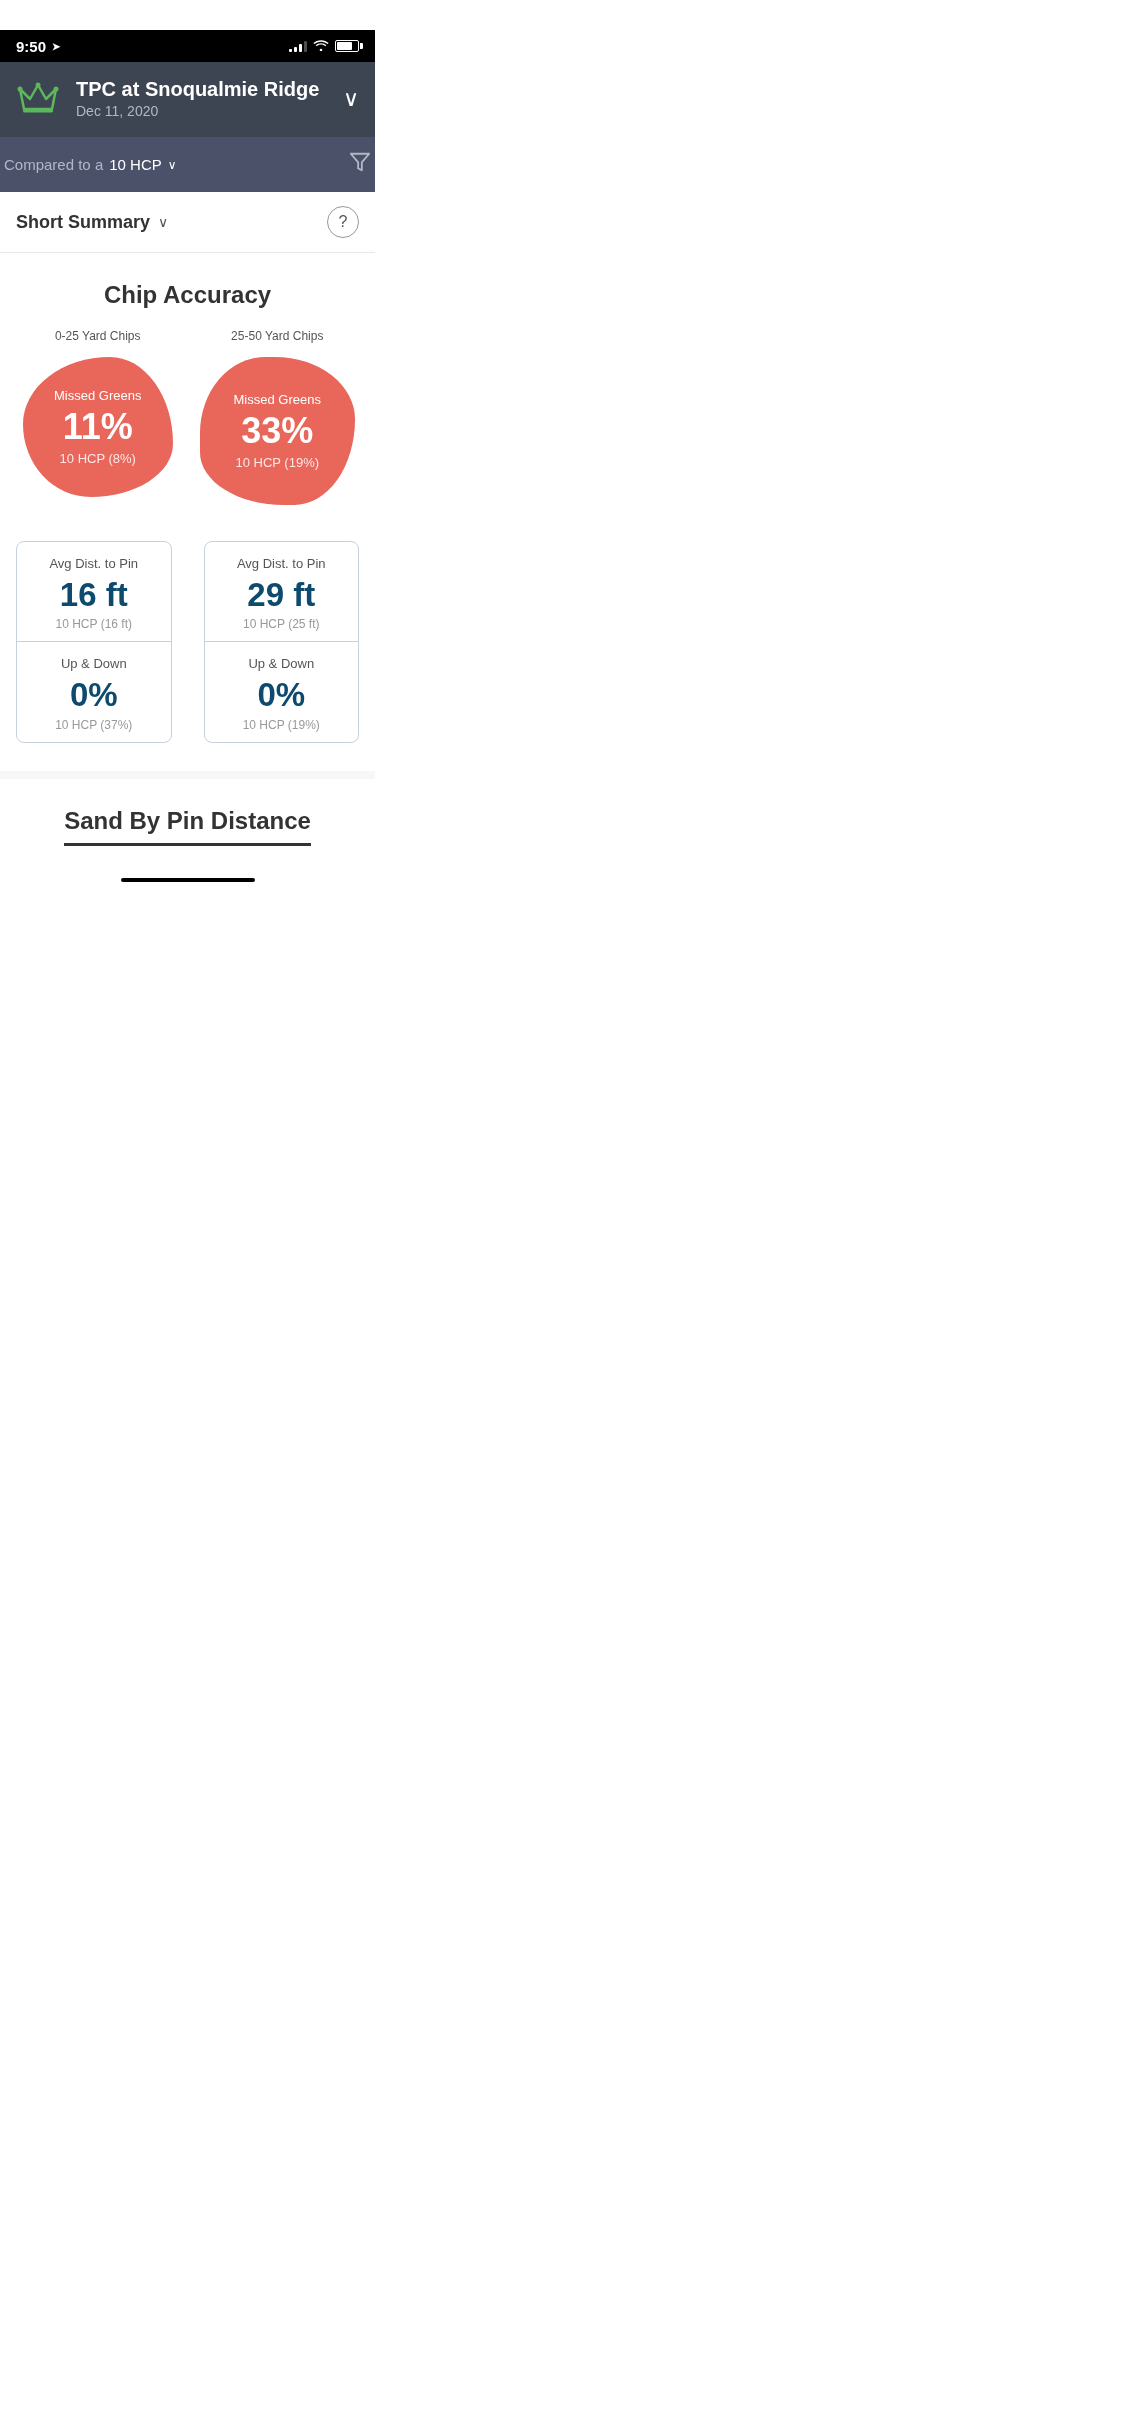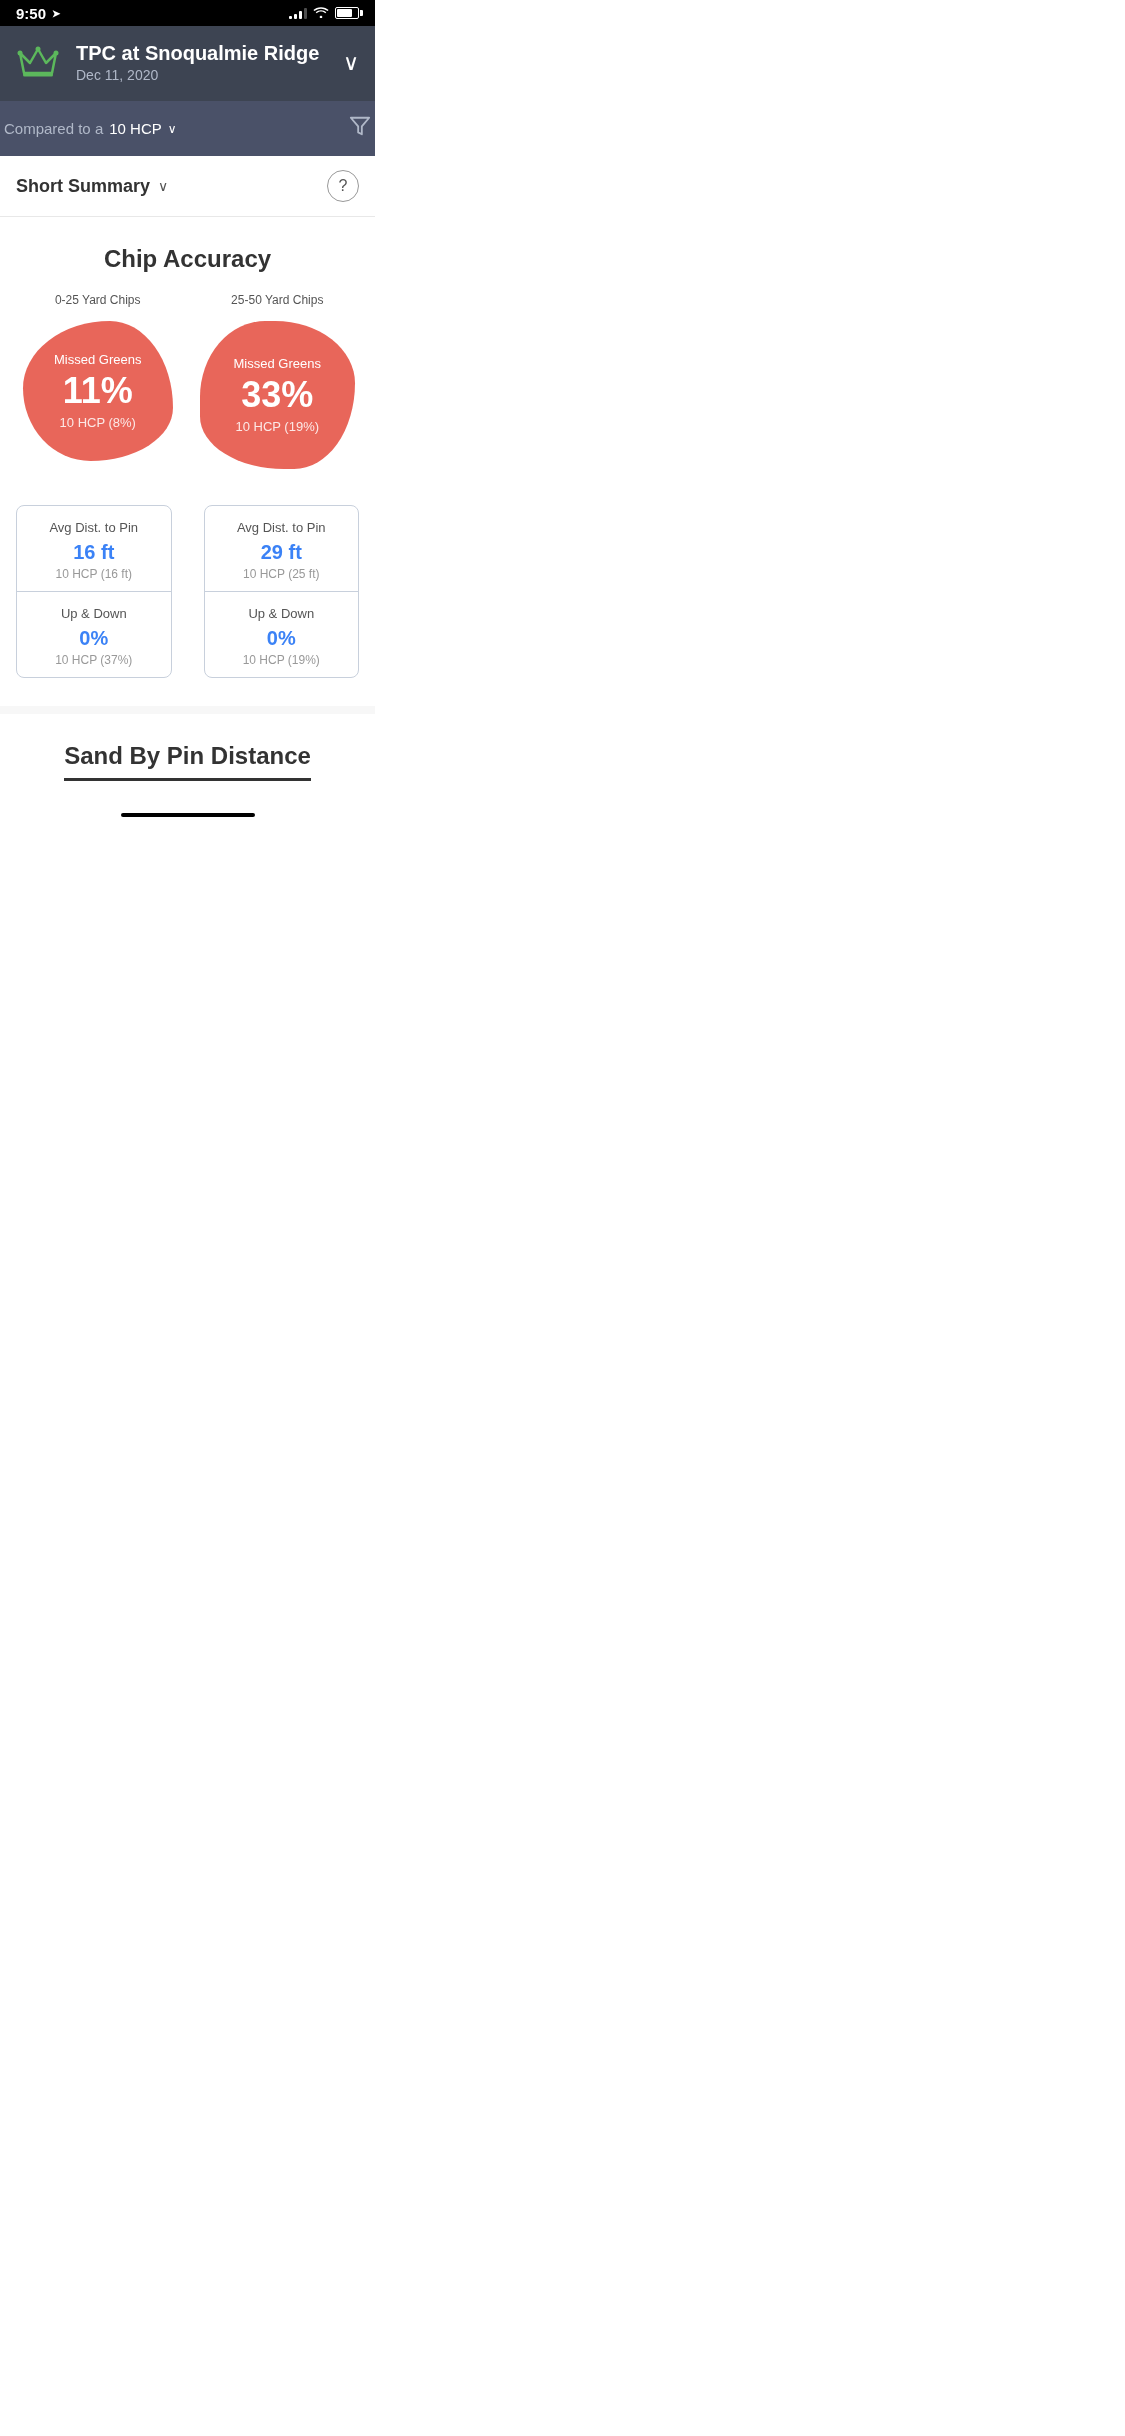--- a/index.html
+++ b/index.html
@@ -9,26 +9,27 @@
       font-family: -apple-system, BlinkMacSystemFont, 'Helvetica Neue', Arial, sans-serif;
       background: #fff;
       width: 375px;
       min-height: 812px;
       overflow-x: hidden;
     }
 
     
     .status-bar {
       background: #000;
-      height: 26px;
+      height: 32px;
       display: flex;
       align-items: center;
       justify-content: space-between;
       padding: 0 16px;
       color: #fff;
+      margin-top: 30px;
     }
     .status-time {
       font-size: 15px;
       font-weight: 600;
       display: flex;
       align-items: center;
       gap: 4px;
     }
     .status-icons {
       display: flex;
@@ -276,23 +277,23 @@
       border-bottom: none;
     }
 
     .stat-card-label {
       font-size: 13px;
       color: #555;
       margin-bottom: 6px;
     }
 
     .stat-card-value {
-      font-size: 20px;
+      font-size: 33px;
       font-weight: 700;
-      color: #3b82f6;
+      color: #0c4a6e;
       line-height: 1.1;
     }
 
     .stat-card-hcp {
       font-size: 12px;
       color: #999;
       margin-top: 4px;
     }
 
     

